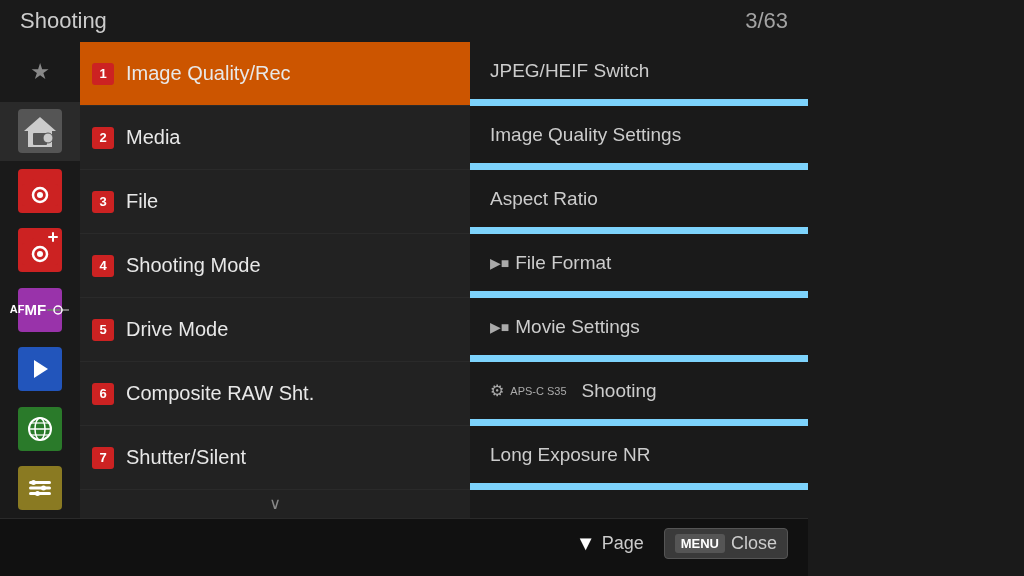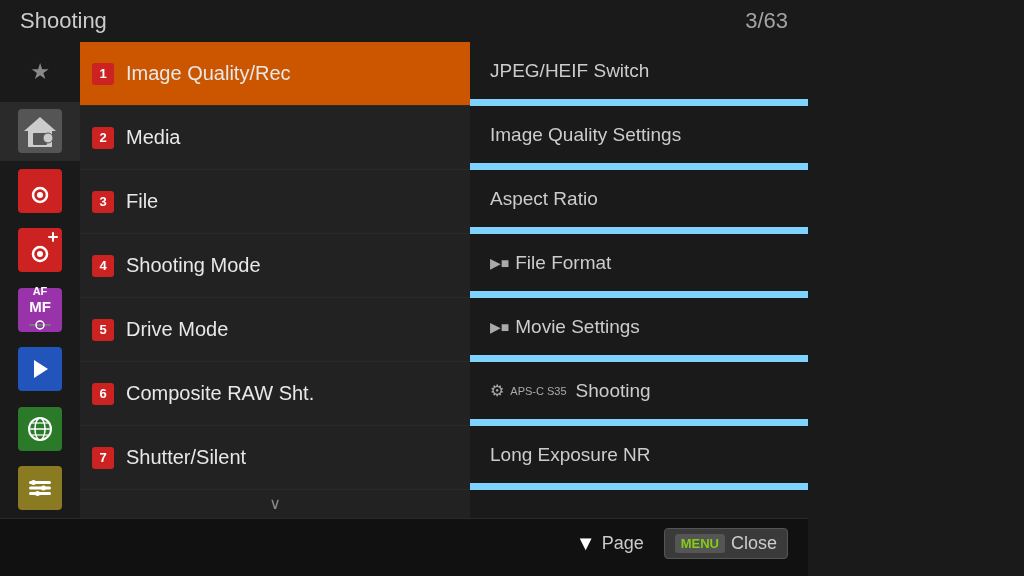--- a/index.html
+++ b/index.html
@@ -150,21 +150,21 @@
 
     .sub-icon {
       margin-right: 6px;
       font-size: 14px;
       color: #aaa;
     }
 
     .sub-badge {
       font-size: 11px;
       color: #aaa;
-      margin-right: 9px;
+      margin-right: 15px;
     }
 
     
     .footer {
       display: flex;
       justify-content: flex-end;
       align-items: center;
       height: 50px;
       padding: 0 20px;
       background: #111;
@@ -192,21 +192,21 @@
       background: #3a3a3a;
       border: 1px solid #555;
       padding: 4px 10px;
       border-radius: 4px;
       color: #ccc;
       font-size: 18px;
     }
 
     .menu-key {
       background: #555;
-      color: #84cc16;
+      color: #ffffff;
       padding: 2px 6px;
       border-radius: 3px;
       font-size: 13px;
       font-weight: bold;
     }
 
     .scroll-indicator {
       display: flex;
       justify-content: center;
       padding: 4px;
@@ -260,21 +260,21 @@
             <rect x="12" y="8" width="16" height="8" fill="#cc2222" rx="2"></rect>
             <circle cx="20" cy="24" r="7" fill="none" stroke="white" stroke-width="2.5"></circle>
             <circle cx="20" cy="24" r="3" fill="white"></circle>
             <rect x="28" y="6" width="10" height="2" fill="white" rx="1"></rect>
             <rect x="32" y="2" width="2" height="10" fill="white" rx="1"></rect>
           </svg>
         </div>
       </div>
 
       <div class="sidebar-item">
-        <div class="sidebar-icon af" style="width:44px;height:44px; background:#9933aa; display:flex; flex-direction:column; align-items:center; justify-content:center; border-radius:4px;">
+        <div class="sidebar-icon af" style="width:44px;height:44px; background:#9933aa; display:flex; flex-direction:row; align-items:center; justify-content:center; border-radius:4px;">
           <span style="font-size:11px; color:white; font-weight:bold; line-height:1.2;">AF</span>
           <span style="font-size:15px; color:white; font-weight:bold; line-height:1.2;">MF</span>
           <div style="margin-top:2px;">
             <svg width="24" height="14" viewBox="0 0 24 14">
               <rect x="1" y="6" width="22" height="2" fill="#777"></rect>
               <circle cx="12" cy="7" r="4" fill="none" stroke="white" stroke-width="1.5"></circle>
             </svg>
           </div>
         </div>
       </div>

